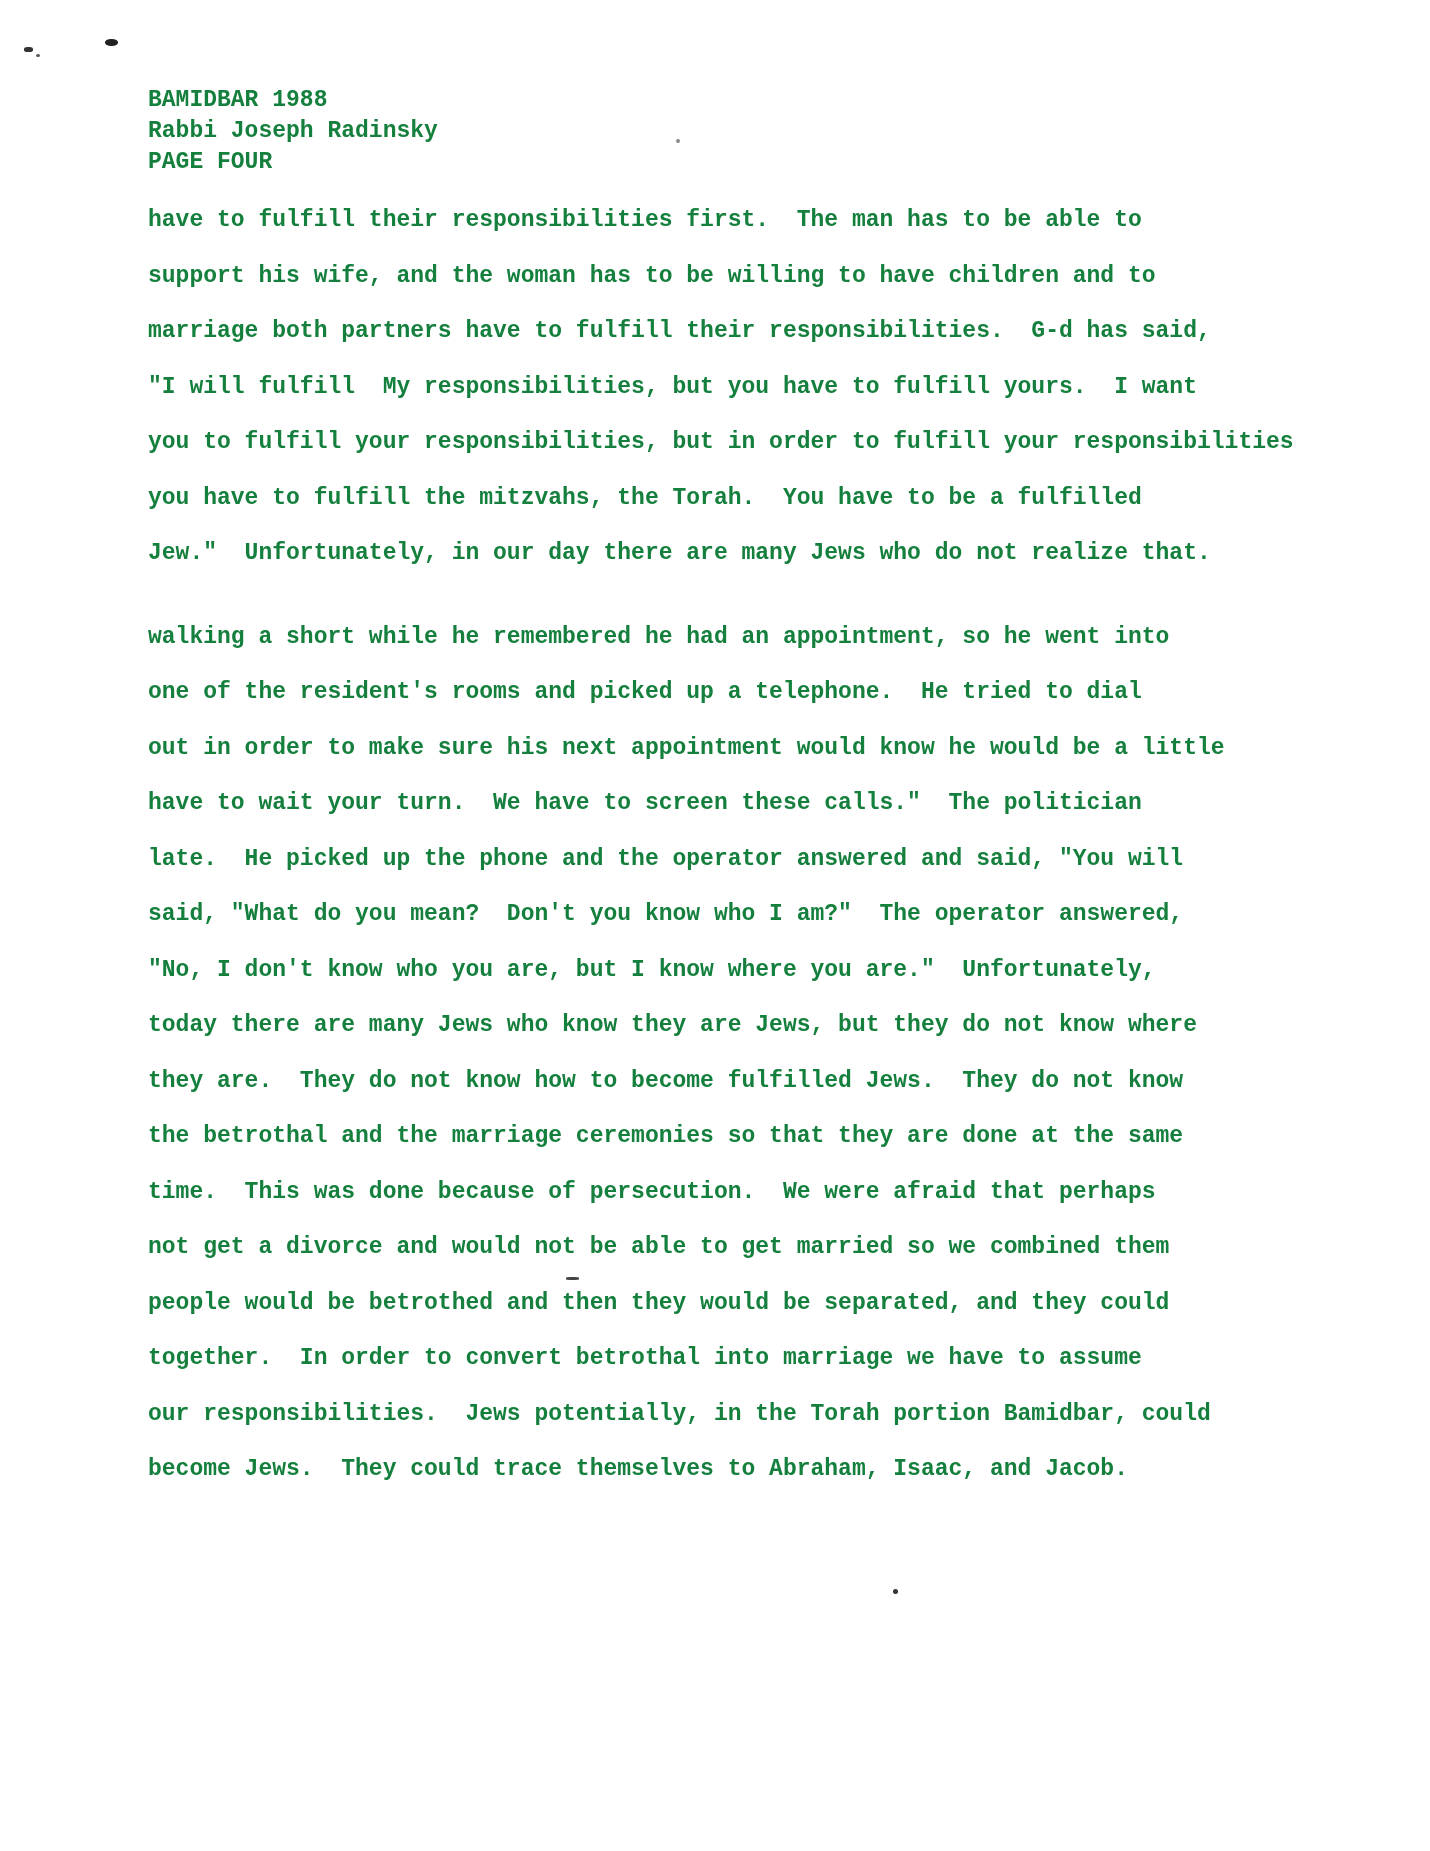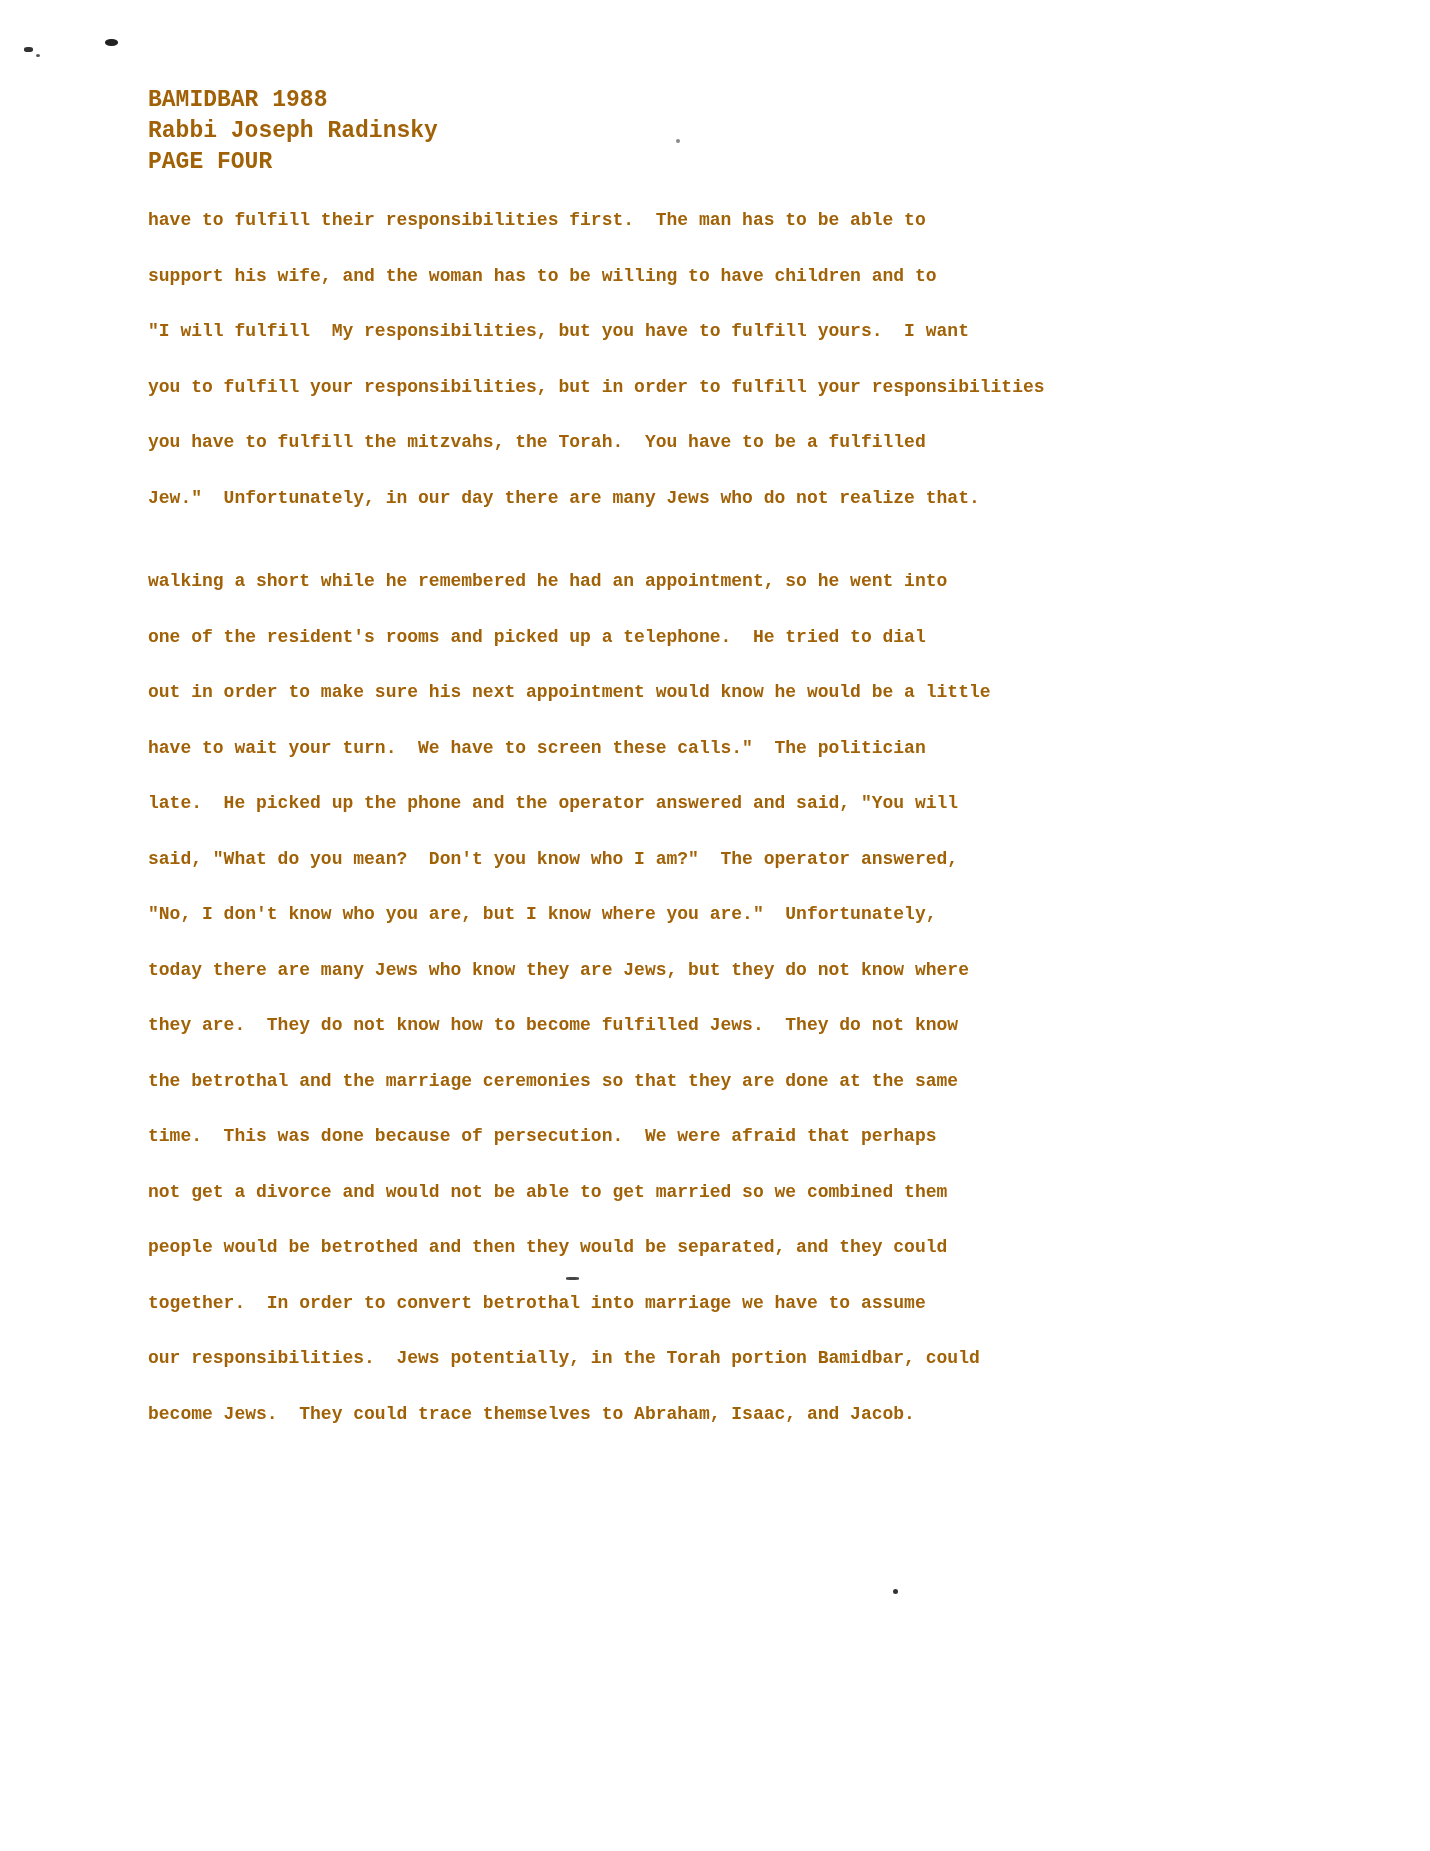--- a/index.html
+++ b/index.html
@@ -8,37 +8,37 @@
     background: #ffffff;
   }
   .page {
     position: relative;
     width: 1430px;
     height: 1851px;
     background: #ffffff;
     overflow: hidden;
     font-family: "Liberation Mono", "DejaVu Sans Mono", monospace;
     font-weight: 700;
-    color: #a16207;
+    color: #15803d;
   }
   .header {
     position: absolute;
     left: 148px;
     top: 85px;
     font-size: 23px;
     line-height: 31px;
   }
   .header-line {
     white-space: pre;
   }
   .body-text {
     position: absolute;
     left: 148px;
     top: 193px;
-    font-size: 18px;
+    font-size: 23px;
     line-height: 55.5px;
   }
   .paragraph {
   }
   .paragraph + .paragraph {
     margin-top: 28px;
   }
   .text-line {
     white-space: pre;
     height: 55.5px;
@@ -55,20 +55,21 @@
   <div class="header">
     <div class="header-line">BAMIDBAR 1988</div>
     <div class="header-line">Rabbi Joseph Radinsky</div>
     <div class="header-line">PAGE FOUR</div>
   </div>
 
   <div class="body-text" id="paragraphs">
       <div class="paragraph">
         <div class="text-line">have to fulfill their responsibilities first.  The man has to be able to</div>
         <div class="text-line">support his wife, and the woman has to be willing to have children and to</div>
+        <div class="text-line">marriage both partners have to fulfill their responsibilities.  G-d has said,</div>
         <div class="text-line">"I will fulfill  My responsibilities, but you have to fulfill yours.  I want</div>
         <div class="text-line">you to fulfill your responsibilities, but in order to fulfill your responsibilities</div>
         <div class="text-line">you have to fulfill the mitzvahs, the Torah.  You have to be a fulfilled</div>
         <div class="text-line">Jew."  Unfortunately, in our day there are many Jews who do not realize that.</div>
       </div>
       <div class="paragraph">
         <div class="text-line">walking a short while he remembered he had an appointment, so he went into</div>
         <div class="text-line">one of the resident's rooms and picked up a telephone.  He tried to dial</div>
         <div class="text-line">out in order to make sure his next appointment would know he would be a little</div>
         <div class="text-line">have to wait your turn.  We have to screen these calls."  The politician</div>

